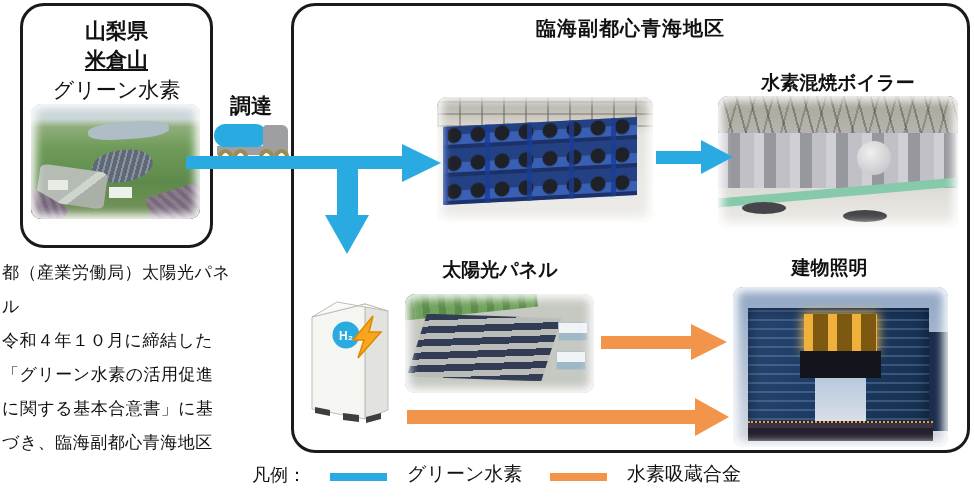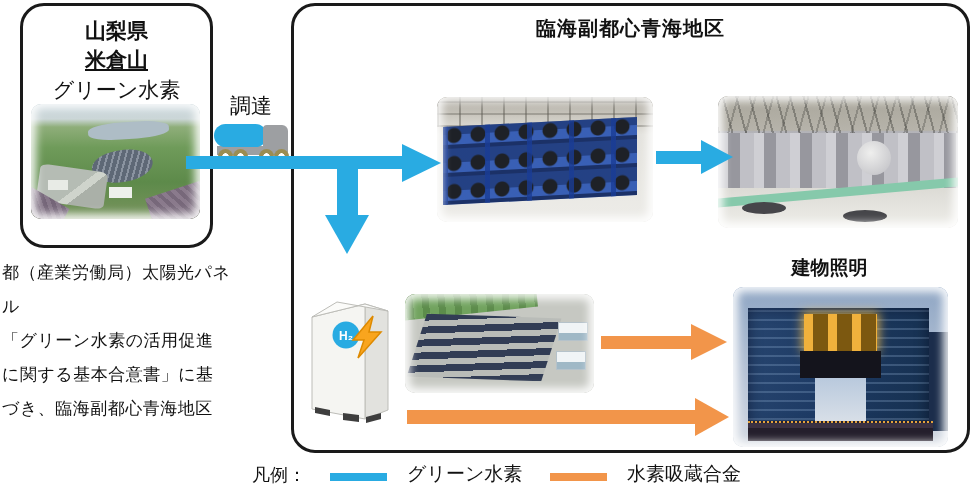--- a/index.html
+++ b/index.html
@@ -11,21 +11,21 @@
   .rbox{position:absolute;border:3px solid #1a1a1a;border-radius:24px;box-sizing:border-box;background:#fff;z-index:1;}
   .source-box{left:20px;top:3px;width:193px;height:245px;}
   .dest-box{left:291px;top:3px;width:679px;height:450px;}
   .src-title{position:absolute;left:20px;width:193px;text-align:center;font-weight:bold;font-size:21px;z-index:2;}
   .src-title.l1{top:17px;}
   .src-title.l2{top:46px;text-decoration:underline;}
   .src-title.l3{top:76px;font-weight:normal;font-size:21px;}
   .dest-title{position:absolute;left:291px;top:15px;width:679px;text-align:center;font-weight:bold;font-size:20px;letter-spacing:1px;z-index:2;}
   .item-label{position:absolute;text-align:center;font-weight:bold;font-size:19px;z-index:2;white-space:nowrap;}
   .note{position:absolute;left:2px;top:256px;width:232px;font-size:17px;line-height:34px;letter-spacing:.5px;z-index:2;}
-  .procure-label{position:absolute;left:213px;top:92px;width:76px;text-align:center;font-weight:normal;font-size:21px;z-index:3;}
+  .procure-label{position:absolute;left:213px;top:92px;width:76px;text-align:center;font-weight:bold;font-size:21px;z-index:3;}
   
   .legend-title{position:absolute;left:252px;top:463px;font-size:18px;z-index:2;}
   .legend-label{position:absolute;top:461px;font-size:19px;z-index:2;}
   .swatch{position:absolute;top:473px;width:57px;height:8px;z-index:2;}
   .swatch.blue{left:330px;background:#29ABE2;}
   .swatch.orange{left:550px;background:#F2954A;}
   
   .bar{position:absolute;z-index:5;}
   .bar.blue{background:#29ABE2;}
   .bar.orange{background:#F2954A;}
@@ -130,20 +130,21 @@
     <div class="facility"></div>
     <div class="bldg1"></div>
     <div class="bldg2"></div>
     <div class="fields-br"></div>
     <div class="fields-bl"></div>
     <div class="vignette"></div>
   </div>
 
   <div class="note">
     <div>都（産業労働局）太陽光パネル</div>
+    <div>令和４年１０月に締結した</div>
     <div>「グリーン水素の活用促進</div>
     <div>に関する基本合意書」に基</div>
     <div>づき、臨海副都心青海地区</div>
   </div>
 
   <div class="procure-label">調達</div>
   <div class="truck">
     <div class="truck-chassis"></div>
     <div class="truck-tank"></div>
     <div class="truck-cab"></div>
@@ -156,20 +157,21 @@
   <div class="rbox dest-box"></div>
   <div class="dest-title">臨海副都心青海地区</div>
 
   <div class="photo storage">
     <div class="beams"></div>
     <div class="rack"></div>
     <div class="rack-post"></div>
     <div class="vignette"></div>
   </div>
 
+  <div class="item-label" style="left:718px;top:70px;width:240px;">水素混焼ボイラー</div>
   <div class="photo boiler">
     <div class="trusses"></div>
     <div class="equip"></div>
     <div class="drum"></div>
     <div class="stripe"></div>
     <div class="mh1"></div>
     <div class="mh2"></div>
     <div class="vignette"></div>
   </div>
 
@@ -178,20 +180,21 @@
     <polygon points="9,25 62,12 62,127 9,117" fill="#f5f5f2" stroke="#bdbdb8" stroke-width="1"></polygon>
     <polygon points="9,25 34,10 85,19 62,12" fill="#fbfbf9" stroke="#bdbdb8" stroke-width="1"></polygon>
     <polygon points="12,115 27,118 27,124 12,121" fill="#3e3e3e"></polygon>
     <polygon points="40,121 56,123 56,130 40,128" fill="#3e3e3e"></polygon>
     <polygon points="63,125 78,121 78,127 63,131" fill="#3e3e3e"></polygon>
     <circle cx="43" cy="43" r="13.5" fill="#29ABE2"></circle>
     <text x="43" y="48" font-size="12" font-weight="bold" fill="#ffffff" text-anchor="middle" font-family="Liberation Sans, DejaVu Sans, sans-serif">H₂</text>
     <polygon points="70,24 50,48 61,48 55,66 78,40 66,40" fill="#F9A51E" stroke="#DE8A00" stroke-width="1.5"></polygon>
   </svg>
 
+  <div class="item-label" style="left:405px;top:257px;width:190px;">太陽光パネル</div>
   <div class="photo solar">
     <div class="veg"></div>
     <div class="panels"></div>
     <div class="cont1"></div>
     <div class="cont2"></div>
     <div class="vignette"></div>
   </div>
 
   <div class="item-label" style="left:722px;top:255px;width:215px;">建物照明</div>
   <div class="photo building">

